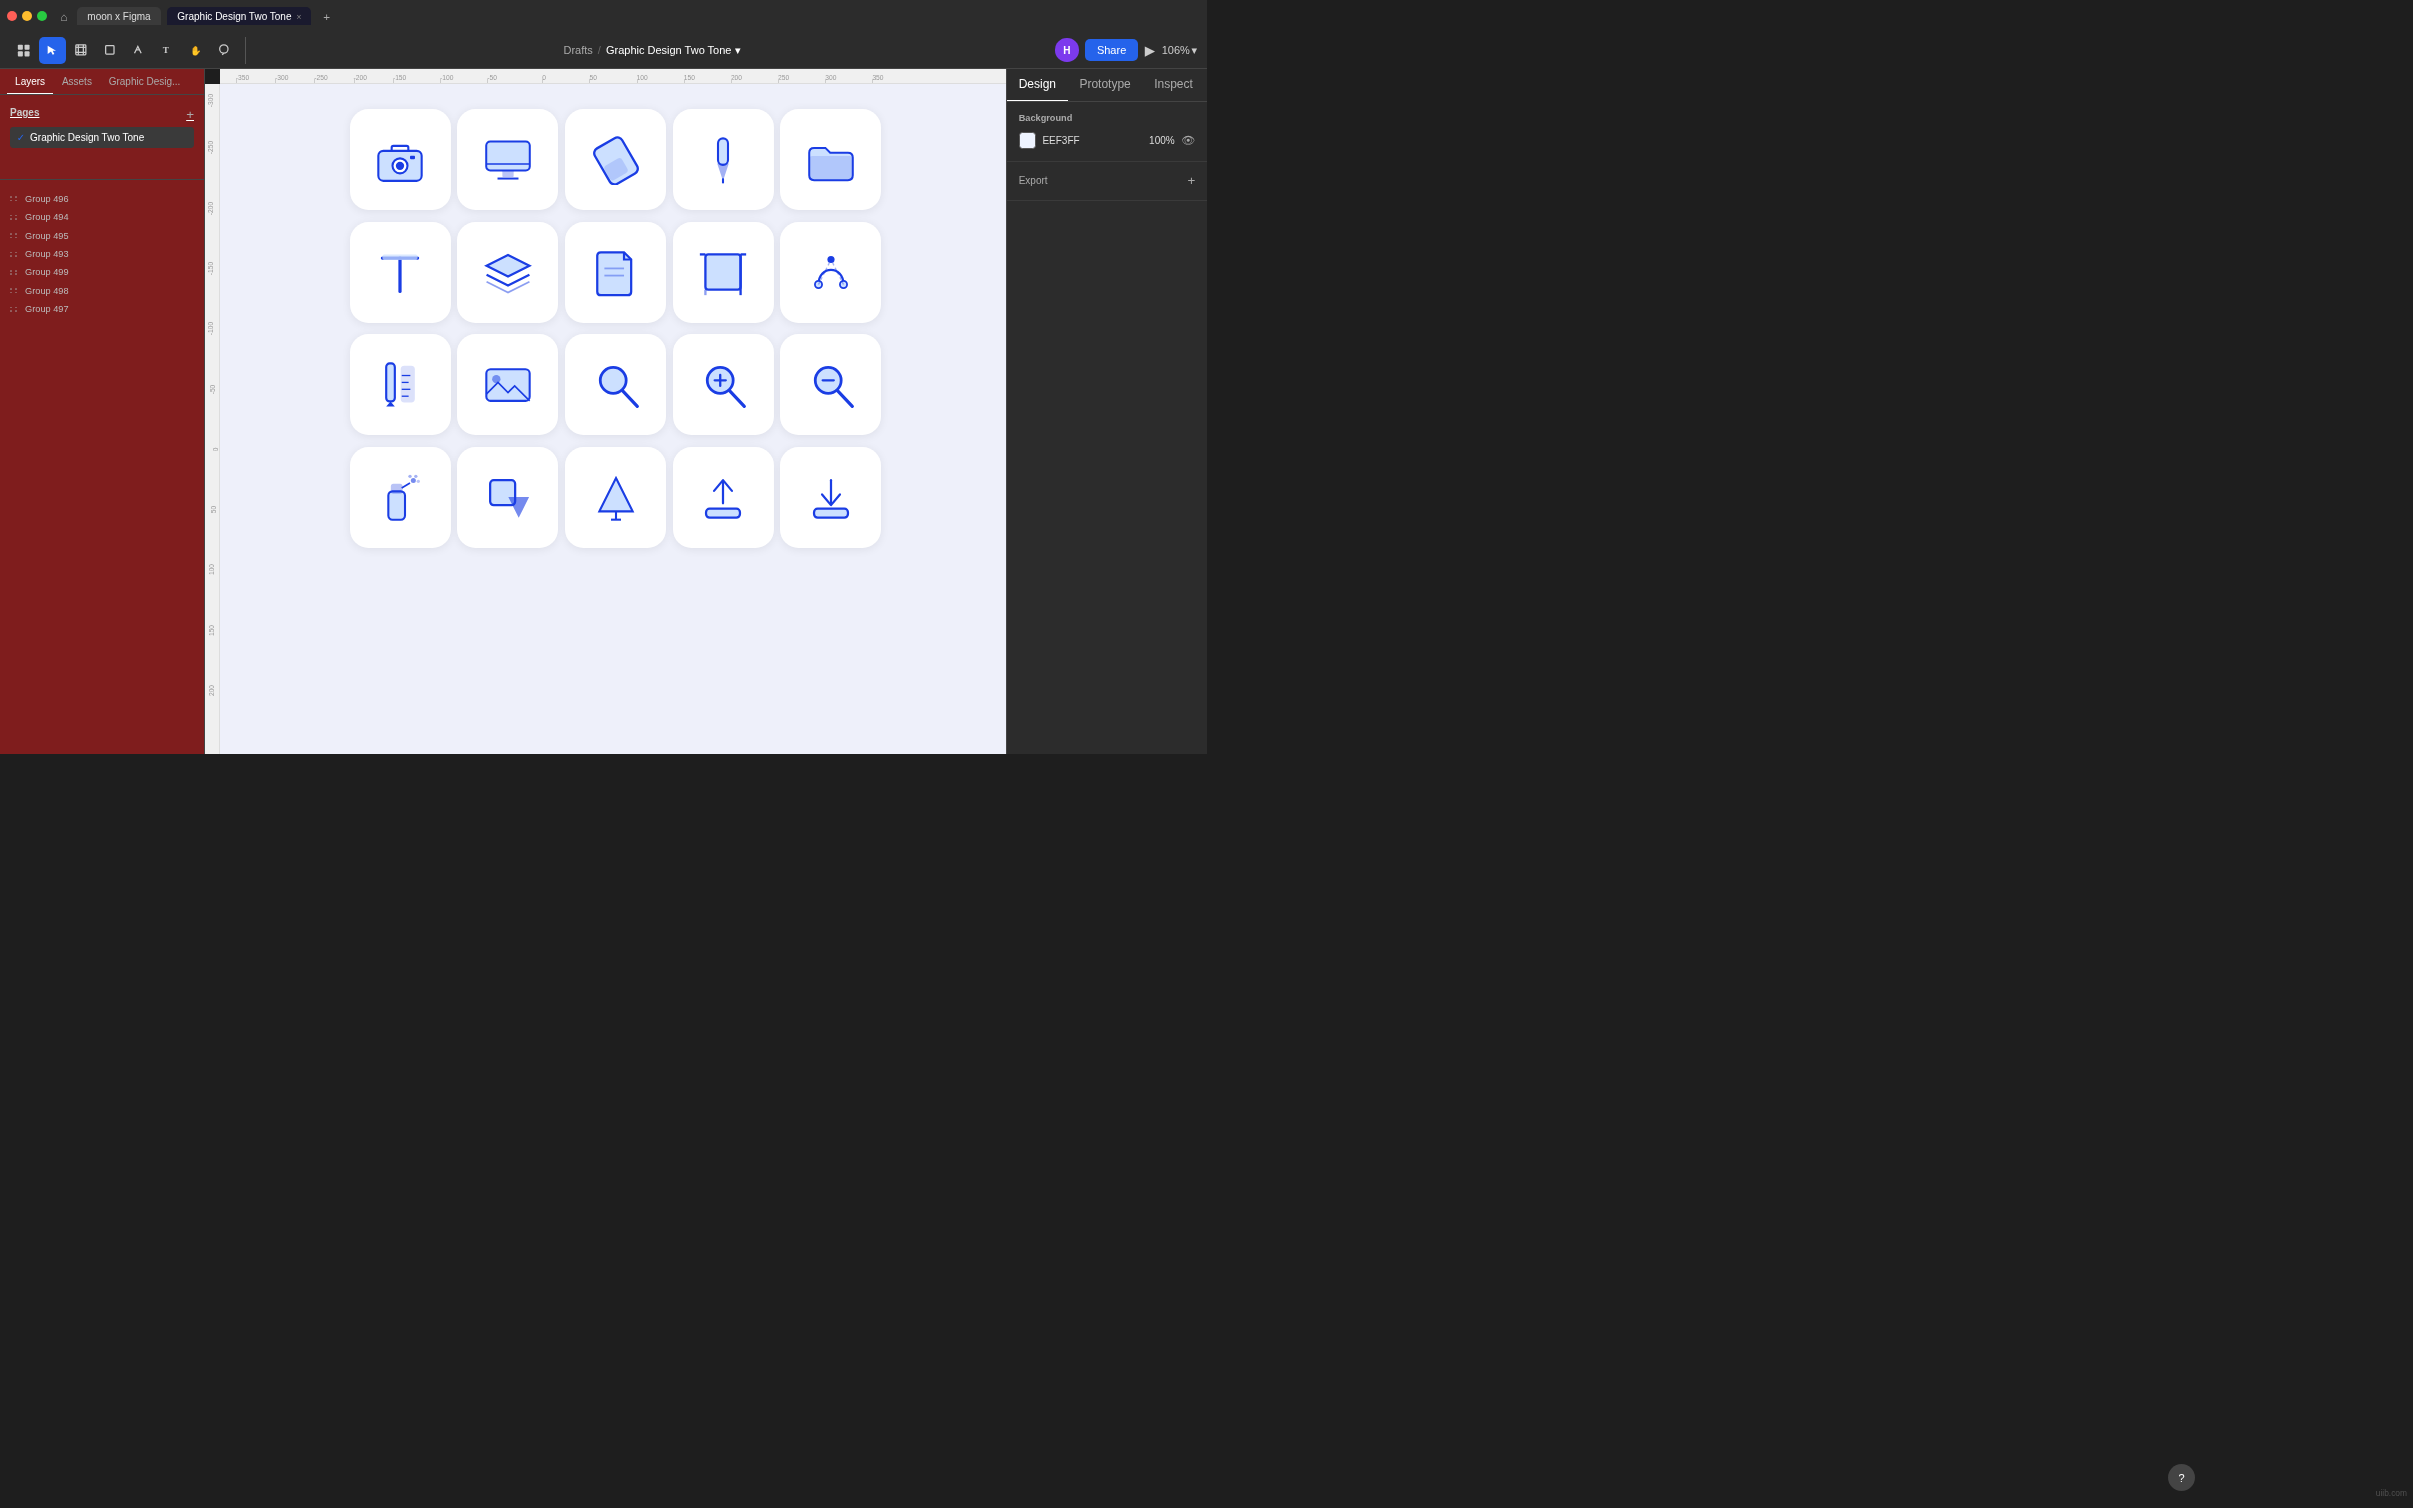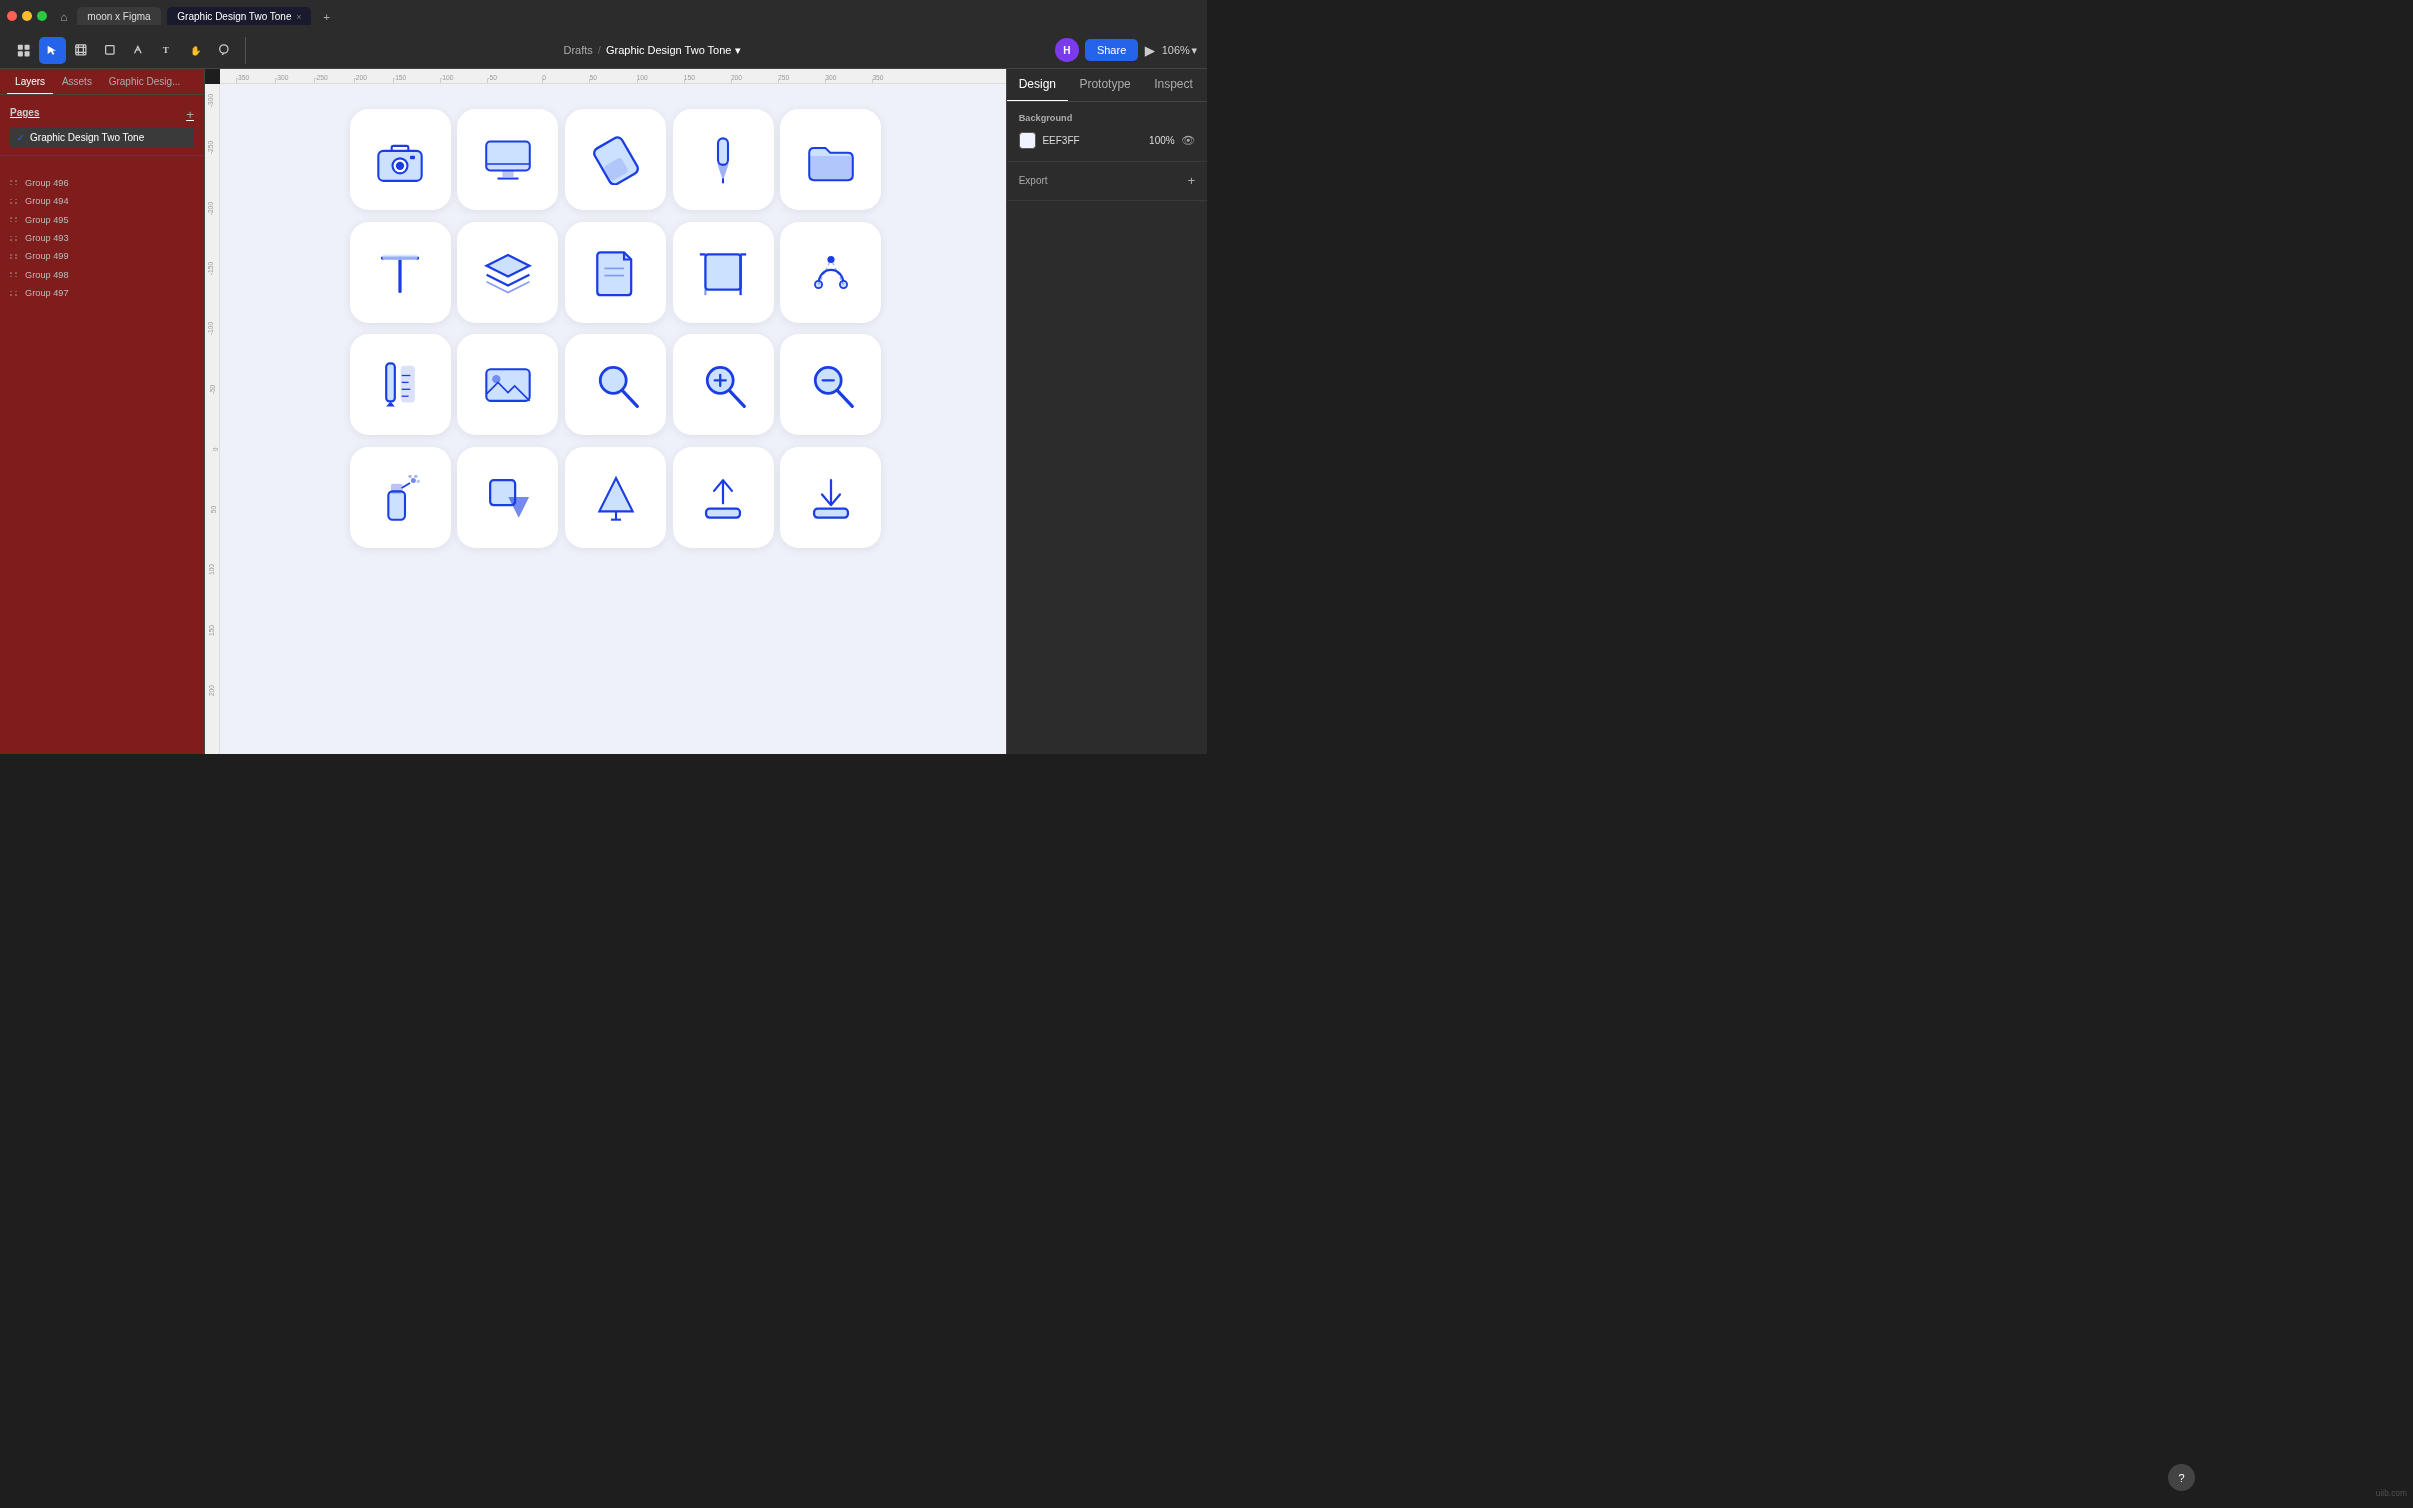--- a/index.html
+++ b/index.html
@@ -53,21 +53,21 @@
     .sidebar-tab { padding: 6.7px 8.4px; font-size: 10px; color: #aaa; cursor: pointer; border-bottom: 1.7px solid transparent; }
     .sidebar-tab.active { color: #fff; border-bottom-color: #fff; }
     .sidebar-pages { padding: 6.7px 10px; }
     .pages-header { display: flex; align-items: flex-start; justify-content: space-between; padding: 5px 0; text-decoration: underline; }
     .pages-title { font-size: 10px; font-weight: 600; color: #ccc; }
     .pages-add { color: #aaa; font-size: 13.4px; cursor: pointer; }
     .page-item { display: flex; align-items: center; gap: 5px; padding: 5px 6.7px; border-radius: 3.4px; cursor: pointer; font-size: 10px; color: #ccc; }
     .page-item.active { background: #3a3a3a; color: #fff; }
     .page-checkmark { color: #2563EB; font-size: 10px; }
 
-    .sidebar-layers { flex: 1; overflow-y: auto; padding: 18px 0; border-top: 0.8px solid #444; }
+    .sidebar-layers { flex: 1; overflow-y: auto; padding: 10px 0; border-top: 0.8px solid #444; margin-top: 24px; }
     .layer-item { display: flex; align-items: center; gap: 6.7px; padding: 4.2px 10px; cursor: pointer; font-size: 9.2px; color: #bbb; }
     .layer-drag-icon { display: grid; grid-template-columns: 1fr 1fr; gap: 1.7px; width: 8.4px; opacity: 0.5; }
     .layer-drag-dot { width: 1.7px; height: 1.7px; background: #aaa; border-radius: 50%; }
     .icon-card {
       width: 101px; height: 101px; background: #fff; border-radius: 18.4px;
       display: flex; align-items: center; justify-content: center;
       box-shadow: 0 1.7px 10px rgba(0,0,0,0.07);
     }
     .icon-card svg { width: 50px; height: 50px; }
 

